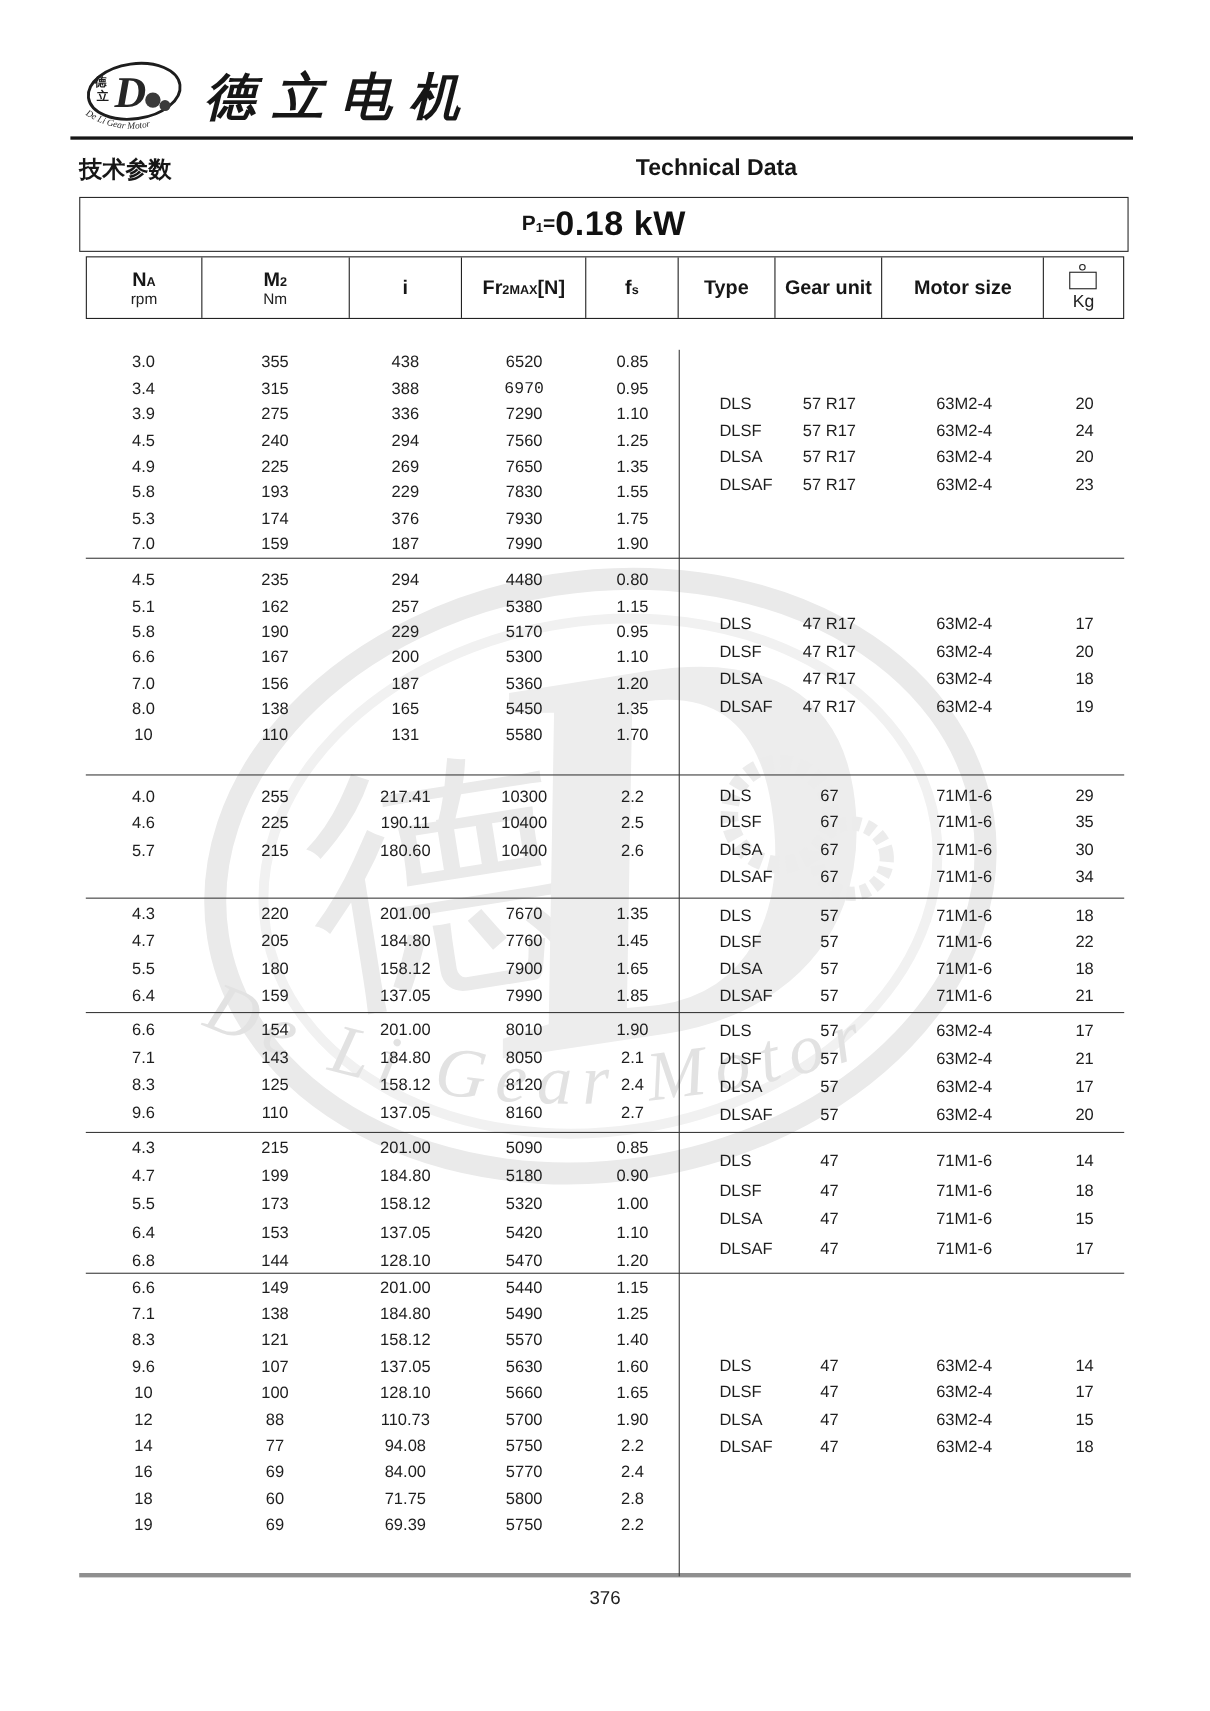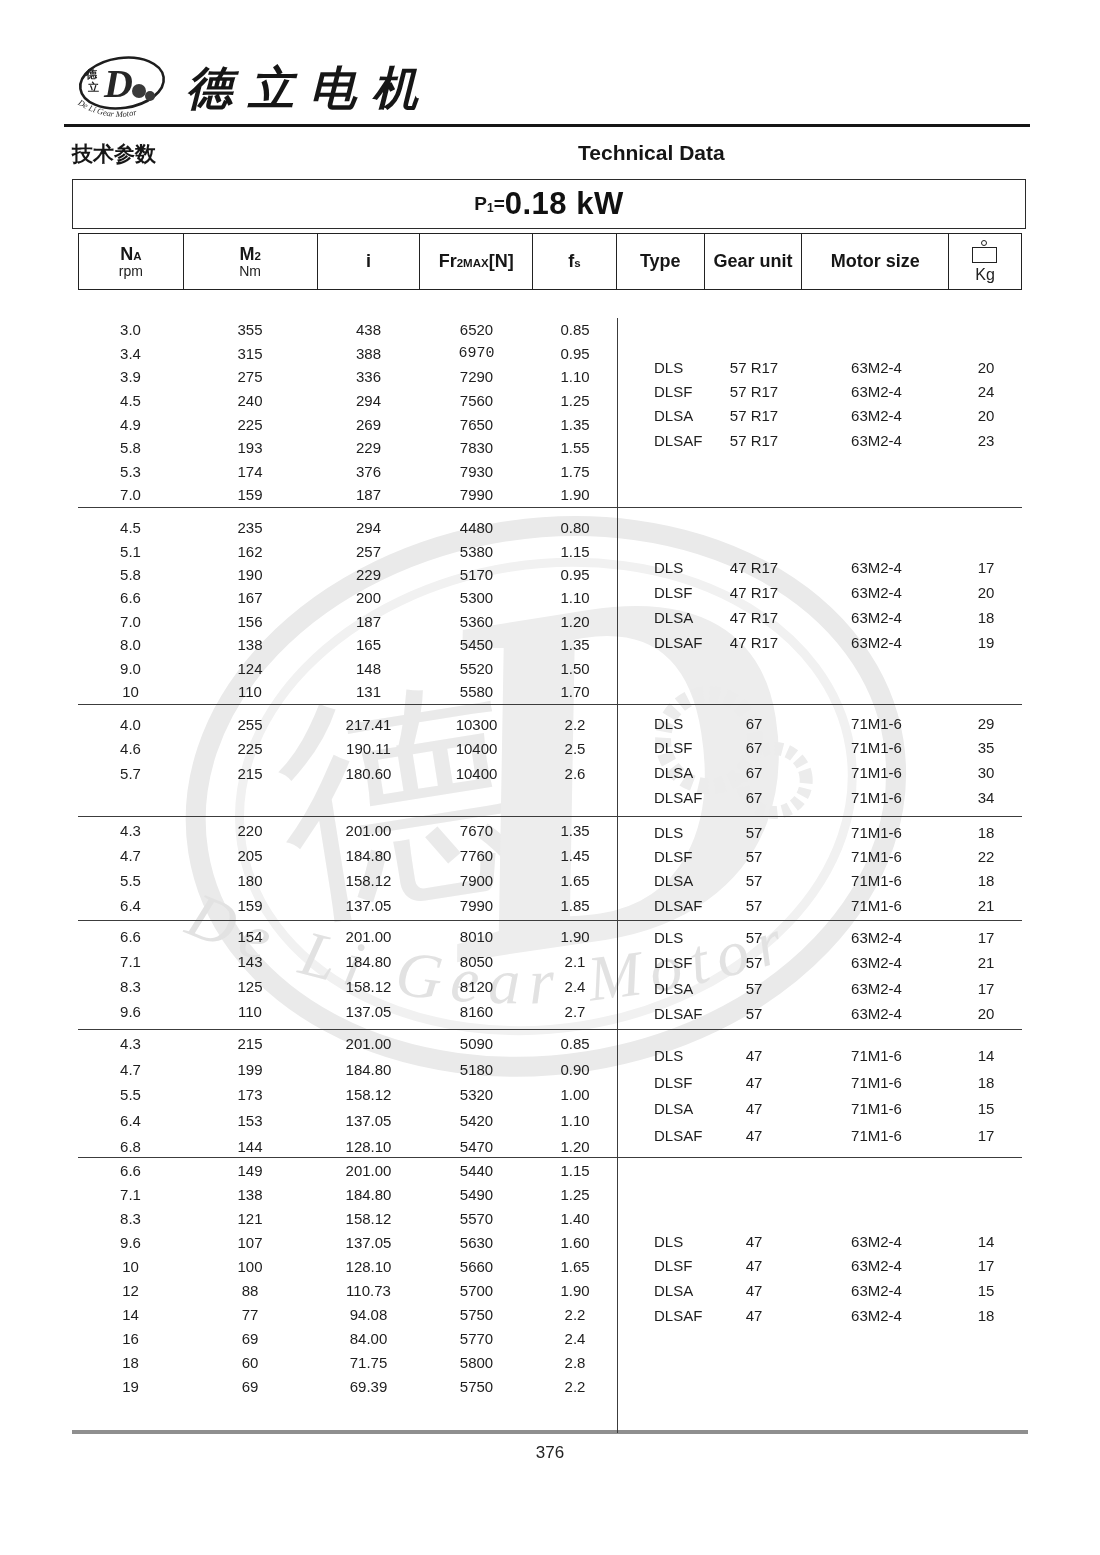--- a/index.html
+++ b/index.html
@@ -263,27 +263,20 @@
               <div class="cell" style="width: 84px;">1.20</div>
             </div>
             <div class="lrow" style="height: 23.4px;">
               <div class="cell" style="width: 105px;">8.0</div>
               <div class="cell" style="width: 134px;">138</div>
               <div class="cell" style="width: 103px;">165</div>
               <div class="cell" style="width: 113px;">5450</div>
               <div class="cell" style="width: 84px;">1.35</div>
             </div>
             <div class="lrow" style="height: 23.4px;">
-              <div class="cell" style="width: 105px;">9.0</div>
-              <div class="cell" style="width: 134px;">124</div>
-              <div class="cell" style="width: 103px;">148</div>
-              <div class="cell" style="width: 113px;">5520</div>
-              <div class="cell" style="width: 84px;">1.50</div>
-            </div>
-            <div class="lrow" style="height: 23.4px;">
               <div class="cell" style="width: 105px;">10</div>
               <div class="cell" style="width: 134px;">110</div>
               <div class="cell" style="width: 103px;">131</div>
               <div class="cell" style="width: 113px;">5580</div>
               <div class="cell" style="width: 84px;">1.70</div>
             </div>
           </div>
           <div class="rrows" style="top: 47px;">
             <div class="rrow" style="height: 25px;">
               <div class="cell type" style="width: 88px;">DLS</div>

